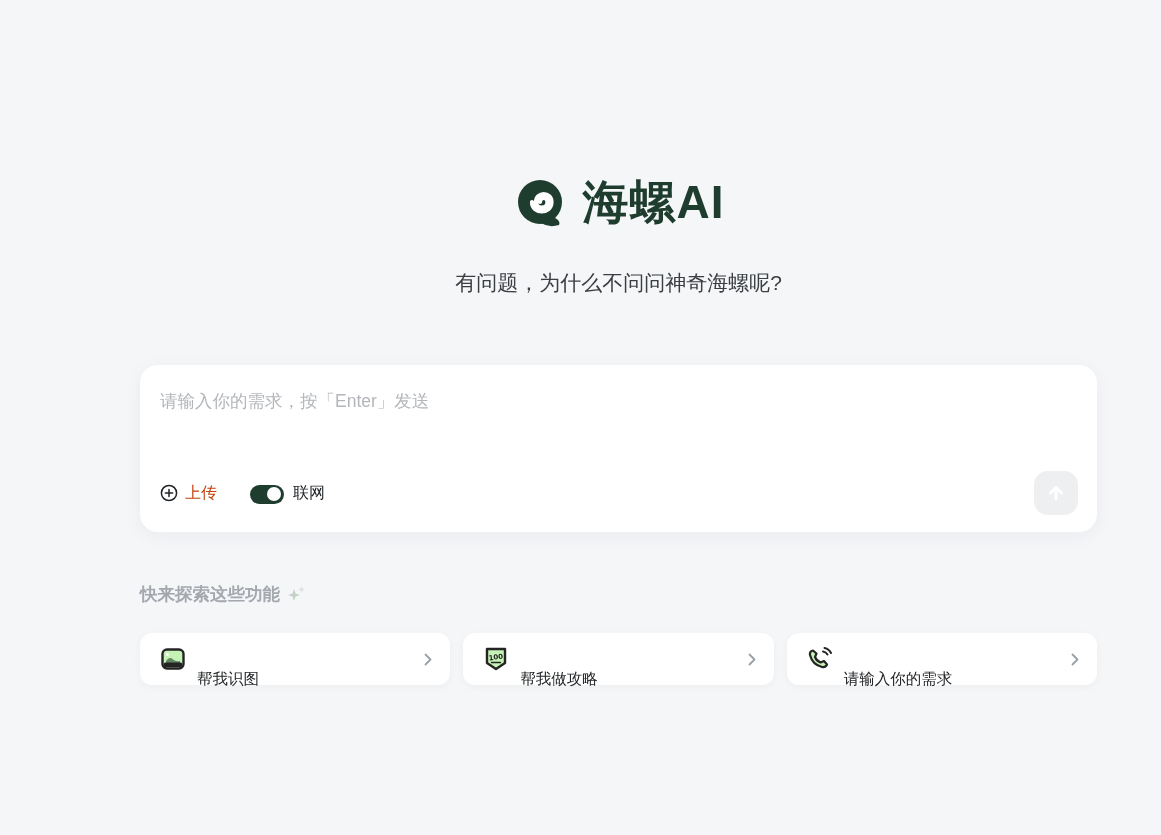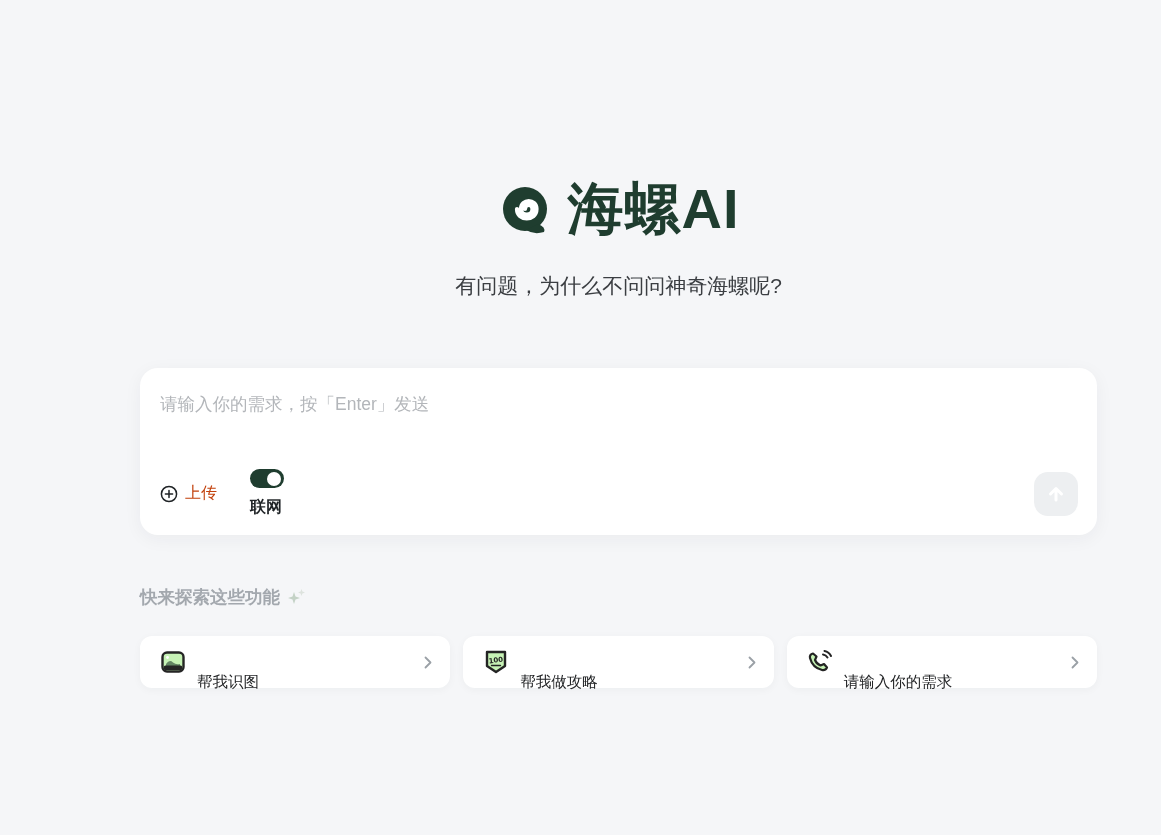--- a/index.html
+++ b/index.html
@@ -15,27 +15,27 @@
   }
   
   .brand-row {
     padding-top: 172px;
     display: flex;
     align-items: center;
     justify-content: center;
     gap: 14px;
   }
   .brand-name {
-    font-size: 56px;
+    font-size: 46px;
     font-weight: 700;
     color: #1f3d2f;
     letter-spacing: 1px;
   }
   .tagline {
-    margin-top: 24px;
+    margin-top: 35px;
     text-align: center;
     font-size: 21px;
     color: #3b3e42;
   }
   
   .composer {
     position: relative;
     margin-top: 68px;
     background: #ffffff;
     border-radius: 18px;
@@ -65,27 +65,26 @@
     display: flex;
     align-items: center;
     gap: 7px;
     cursor: pointer;
     font-size: 16px;
     font-weight: 500;
     color: #c2410c;
   }
   .web-group {
     display: flex;
-    align-items: flex-start;
+    align-items: flex-end;
     gap: 9px;
     margin-left: 33px;
     font-size: 16px;
-    font-weight: 700;
+    font-weight: 400;
     color: #1f2326;
-    flex-direction: column;
   }
   .toggle {
     width: 34px; height: 19px;
     border-radius: 10px;
     background: #1f3d2f;
     position: relative;
     cursor: pointer;
   }
   .toggle .knob {
     position: absolute;

